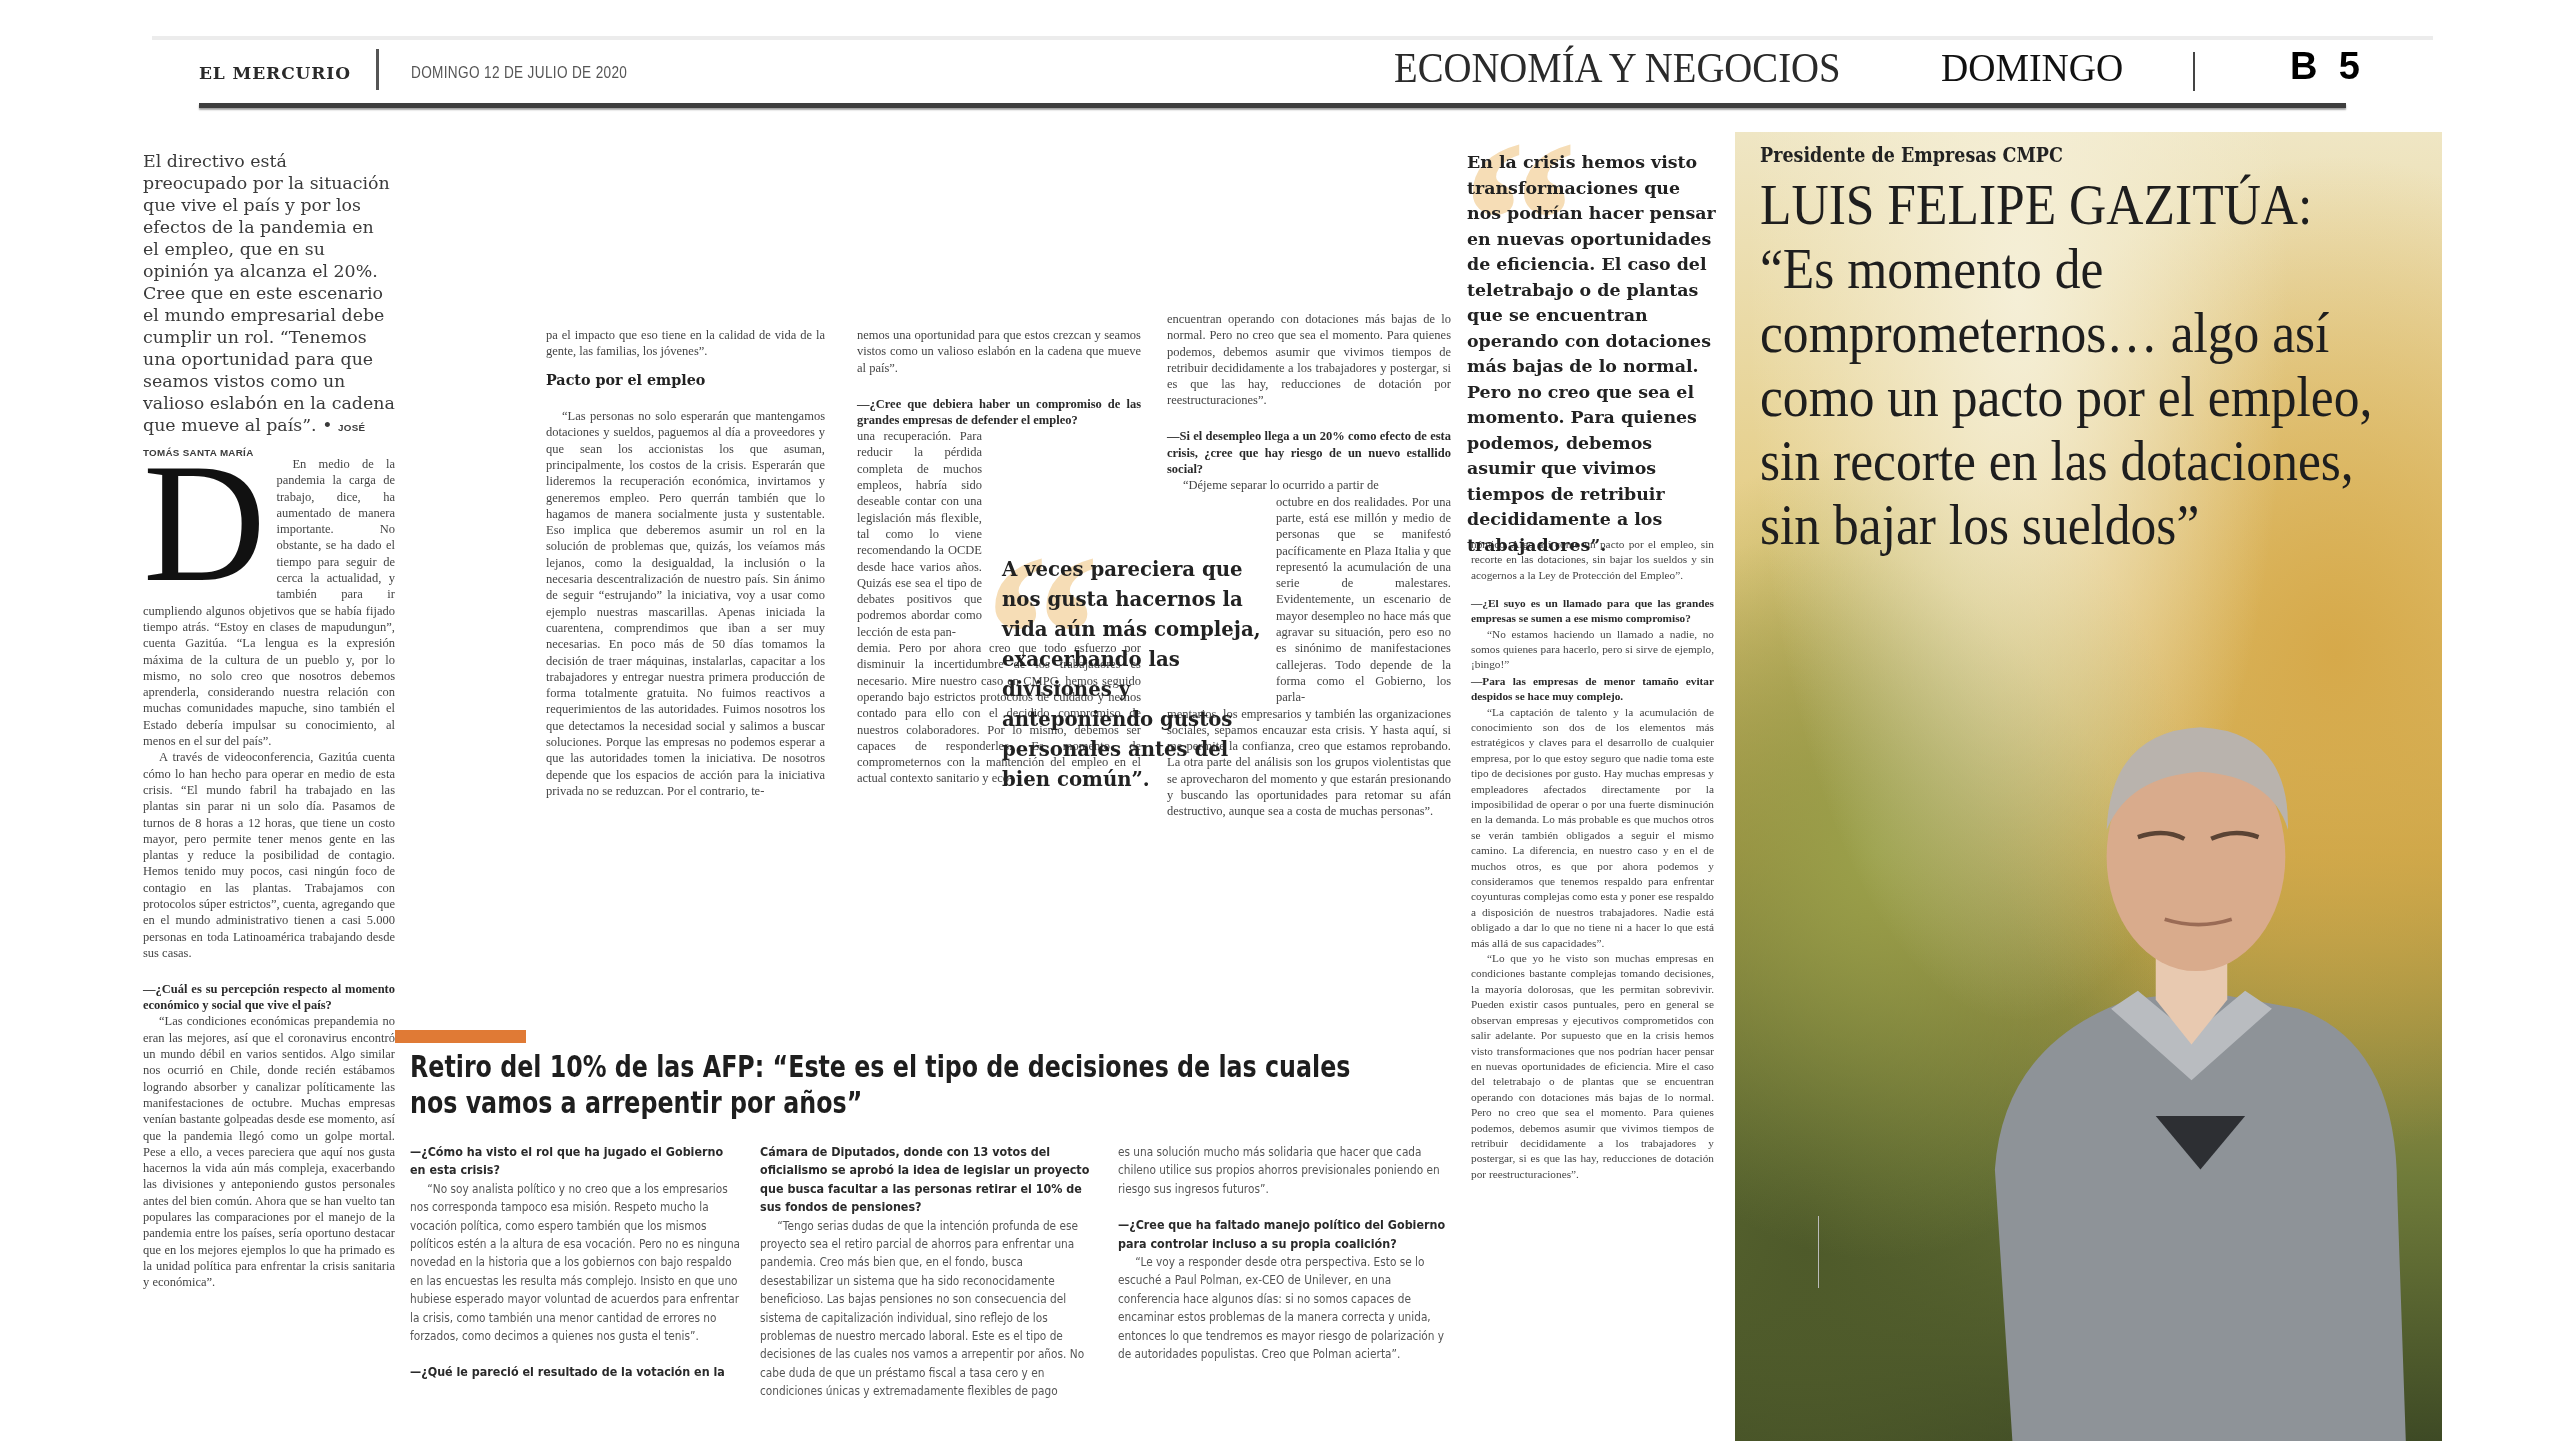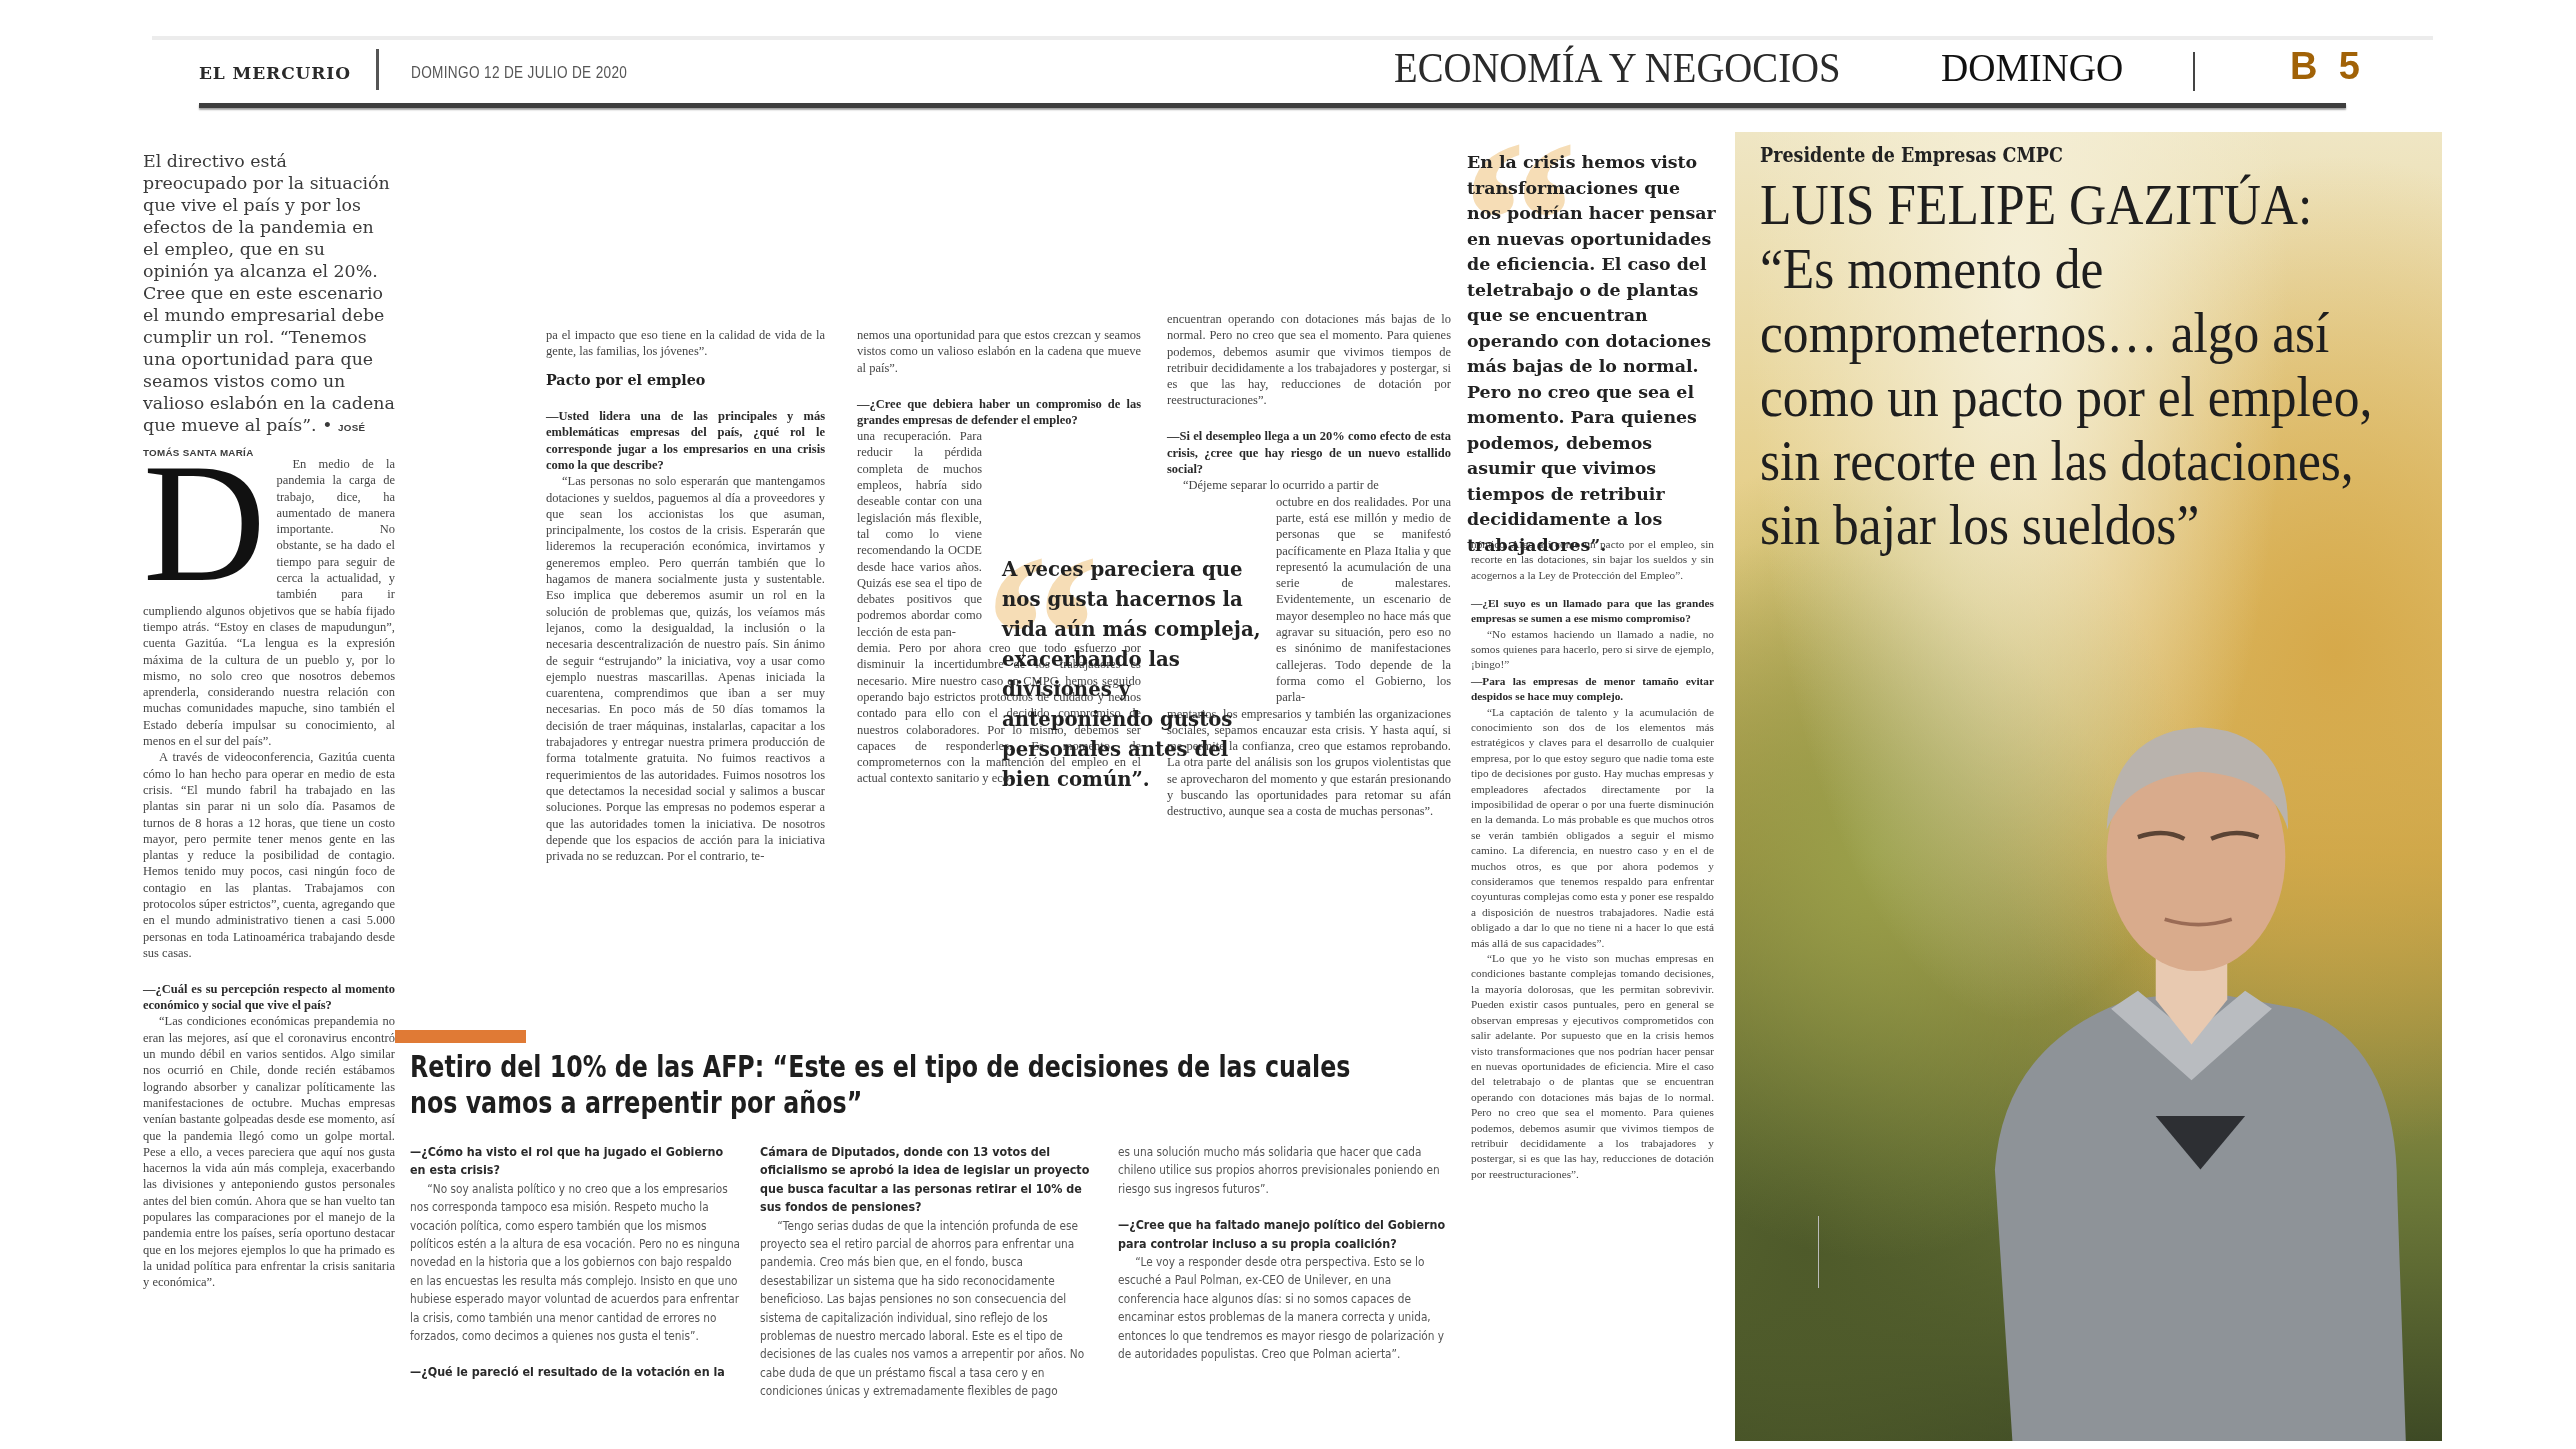--- a/index.html
+++ b/index.html
@@ -5,21 +5,21 @@
   html,body{margin:0;padding:0;background:#ffffff;}
   body{width:2576px;height:1449px;position:relative;overflow:hidden;font-family:"DejaVu Serif",serif;color:#3a3a3a;}
   .abs{position:absolute;}
   .topline{left:152px;top:36px;width:2281px;height:3.6px;background:#ececec;}
   .mast-name{left:199px;top:63px;font-family:"DejaVu Serif",serif;font-weight:bold;font-size:17px;letter-spacing:0.9px;color:#2a2a2a;}
   .mast-sep{left:376px;top:49px;width:2.7px;height:41px;background:#555;}
   .mast-date{left:411px;top:64px;font-family:"Liberation Sans",sans-serif;font-size:16px;color:#555;letter-spacing:0.4px;transform:scaleX(0.85);transform-origin:left;}
   .section{left:1394px;top:43px;font-family:"Liberation Serif",serif;font-size:43px;color:#2a2a2a;transform:scaleX(0.9);transform-origin:left;}
   .day{left:1941px;top:43px;font-family:"Liberation Serif",serif;font-size:41px;color:#111;transform:scaleX(0.92);transform-origin:left;}
   .mast-sep2{left:2193px;top:52px;width:1.8px;height:39px;background:#444;}
-  .pagenum{left:2290px;top:45px;font-family:"Liberation Sans",sans-serif;font-weight:bold;font-size:38px;color:#a16207;letter-spacing:5.4px;}
+  .pagenum{left:2290px;top:45px;font-family:"Liberation Sans",sans-serif;font-weight:bold;font-size:38px;color:#000000;letter-spacing:5.4px;}
   .rule{left:199px;top:103px;width:2147px;height:4.5px;background:#3e3e3e;box-shadow:0 1.8px 1.8px #999;}
 
   .col{font-family:"Liberation Serif",serif;font-size:12.5px;line-height:16.3px;color:#444;text-align:justify;hyphens:auto;}
   .col p{margin:0;text-indent:16px;}
   .col .q{font-weight:bold;color:#2a2a2a;text-indent:0;margin-top:12.5px;}
   .sub{font-family:"DejaVu Serif",serif;font-weight:bold;font-size:14.3px;color:#222;margin:12.5px 0 19.7px 0;}
 
   .intro{left:143px;top:150px;width:252px;font-family:"DejaVu Serif",serif;font-size:17.4px;line-height:22px;color:#3a3a3a;}
   .byline{font-family:"Liberation Sans",sans-serif;font-size:9.8px;font-weight:bold;letter-spacing:0.3px;}
   .dropcap{float:left;font-family:"Liberation Serif",serif;font-size:170px;line-height:125px;height:125px;margin:5.4px 10.7px 0 0;color:#111;}
@@ -67,21 +67,20 @@
   <span class="dropcap">D</span>
   <p>En medio de la pandemia la carga de trabajo, dice, ha aumentado de manera importante. No obstante, se ha dado el tiempo para seguir de cerca la actualidad, y también para ir cumpliendo algunos objetivos que se había fijado tiempo atrás. “Estoy en clases de mapudungun”, cuenta Gazitúa. “La lengua es la expresión máxima de la cultura de un pueblo y, por lo mismo, no solo creo que nosotros debemos aprenderla, considerando nuestra relación con muchas comunidades mapuche, sino también el Estado debería impulsar su conocimiento, al menos en el sur del país”.</p>
   <p>A través de videoconferencia, Gazitúa cuenta cómo lo han hecho para operar en medio de esta crisis. “El mundo fabril ha trabajado en las plantas sin parar ni un solo día. Pasamos de turnos de 8 horas a 12 horas, que tiene un costo mayor, pero permite tener menos gente en las plantas y reduce la posibilidad de contagio. Hemos tenido muy pocos, casi ningún foco de contagio en las plantas. Trabajamos con protocolos súper estrictos”, cuenta, agregando que en el mundo administrativo tienen a casi 5.000 personas en toda Latinoamérica trabajando desde sus casas.</p>
   <p class="q" style="margin-top:19.7px">—¿Cuál es su percepción respecto al momento económico y social que vive el país?</p>
   <p>“Las condiciones económicas prepandemia no eran las mejores, así que el coronavirus encontró un mundo débil en varios sentidos. Algo similar nos ocurrió en Chile, donde recién estábamos logrando absorber y canalizar políticamente las manifestaciones de octubre. Muchas empresas venían bastante golpeadas desde ese momento, así que la pandemia llegó como un golpe mortal. Pese a ello, a veces pareciera que aquí nos gusta hacernos la vida aún más compleja, exacerbando las divisiones y anteponiendo gustos personales antes del bien común. Ahora que se han vuelto tan populares las comparaciones por el manejo de la pandemia entre los países, sería oportuno destacar que en los mejores ejemplos lo que ha primado es la unidad política para enfrentar la crisis sanitaria y económica”.</p>
 </div>
 
 <div class="abs col" style="left:546px;top:327px;width:279px;">
   <p style="text-indent:0">pa el impacto que eso tiene en la calidad de vida de la gente, las familias, los jóvenes”.</p>
   <div class="sub">Pacto por el empleo</div>
-  <p class="q">—Usted lidera una de las principales y más emblemáticas empresas del país, ¿qué rol le corresponde jugar a los empresarios en una crisis como la que describe?</p>
   <p>“Las personas no solo esperarán que mantengamos dotaciones y sueldos, paguemos al día a proveedores y que sean los accionistas los que asuman, principalmente, los costos de la crisis. Esperarán que lideremos la recuperación económica, invirtamos y generemos empleo. Pero querrán también que lo hagamos de manera socialmente justa y sustentable. Eso implica que deberemos asumir un rol en la solución de problemas que, quizás, los veíamos más lejanos, como la desigualdad, la inclusión o la necesaria descentralización de nuestro país. Sin ánimo de seguir “estrujando” la iniciativa, voy a usar como ejemplo nuestras mascarillas. Apenas iniciada la cuarentena, comprendimos que iban a ser muy necesarias. En poco más de 50 días tomamos la decisión de traer máquinas, instalarlas, capacitar a los trabajadores y entregar nuestra primera producción de forma totalmente gratuita. No fuimos reactivos a requerimientos de las autoridades. Fuimos nosotros los que detectamos la necesidad social y salimos a buscar soluciones. Porque las empresas no podemos esperar a que las autoridades tomen la iniciativa. De nosotros depende que los espacios de acción para la iniciativa privada no se reduzcan. Por el contrario, te-</p>
 </div>
 
 <div class="abs col" style="left:857px;top:327px;width:284px;">
   <p style="text-indent:0">nemos una oportunidad para que estos crezcan y seamos vistos como un valioso eslabón en la cadena que mueve al país”.</p>
   <p class="q" style="margin-top:19.7px">—¿Cree que debiera haber un compromiso de las grandes empresas de defender el empleo?</p>
   <p style="text-indent:0;width:125px;">una recuperación. Para reducir la pérdida completa de muchos empleos, habría sido deseable contar con una legislación más flexible, tal como lo viene recomendando la OCDE desde hace varios años. Quizás ese sea el tipo de debates positivos que podremos abordar como lección de esta pan-</p>
   <p style="text-indent:0">demia. Pero por ahora creo que todo esfuerzo por disminuir la incertidumbre de los trabajadores es necesario. Mire nuestro caso en CMPC, hemos seguido operando bajo estrictos protocolos de cuidado y hemos contado para ello con el decidido compromiso de nuestros colaboradores. Por lo mismo, debemos ser capaces de responderles. Es momento de comprometernos con la mantención del empleo en el actual contexto sanitario y eco-</p>
 </div>
 

